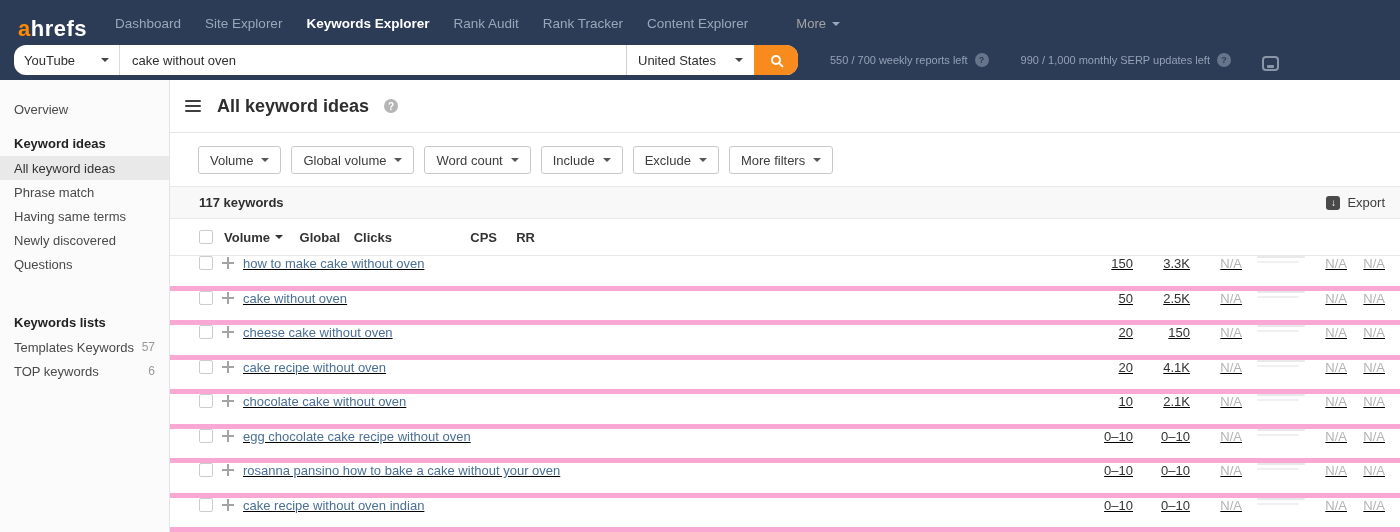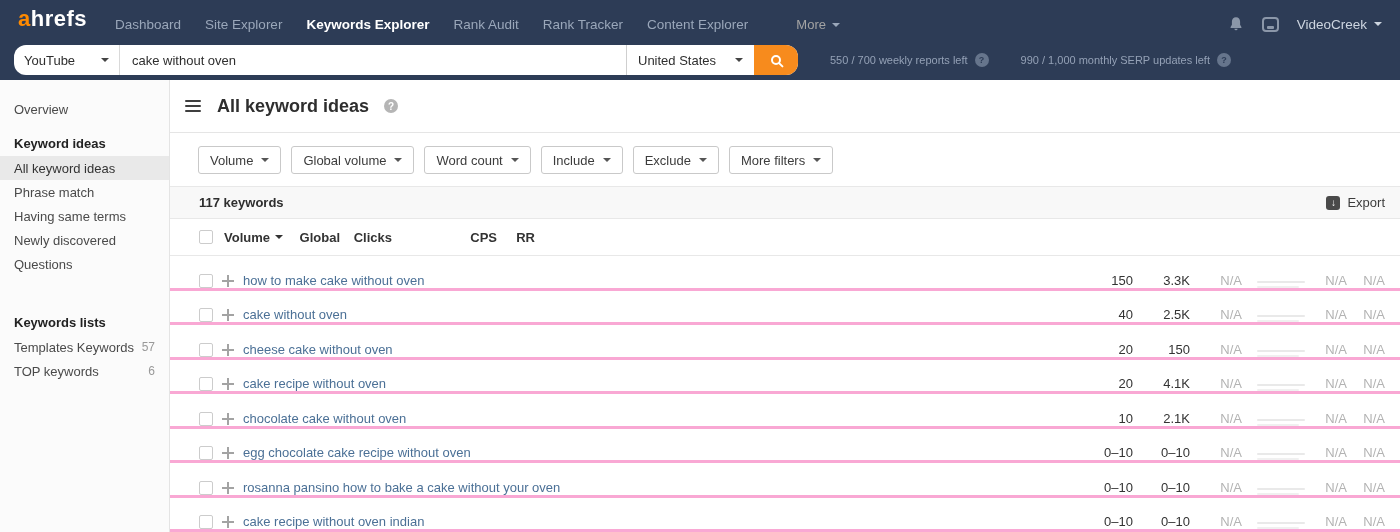--- a/index.html
+++ b/index.html
@@ -1,21 +1,21 @@
 <!DOCTYPE html>
 <html><head>
 <meta charset="utf-8">
 <style>
   * { margin:0; padding:0; box-sizing:border-box; }
   html,body { width:1400px; height:532px; overflow:hidden; background:#fff;
     font-family:"Liberation Sans","DejaVu Sans",sans-serif; }
   .page { width:1400px; height:532px; display:flex; flex-direction:column; overflow:hidden; }
 
   
-  .topnav { height:40px; background:#2d3c56; display:flex; align-items:flex-end; padding:8px 18px; flex:none; }
+  .topnav { height:40px; background:#2d3c56; display:flex; align-items:flex-start; padding:16px 18px; flex:none; }
   .logo { font-size:22px; font-weight:bold; color:#fff; letter-spacing:.5px; margin-right:28px; cursor:pointer; }
   .logo .accent { color:#ff8a00; }
   .nav-items { display:flex; align-items:center; gap:24px; }
   .nav-item { font-size:13.5px; color:#9aa7ba; cursor:pointer; white-space:nowrap; }
   .nav-item.is-active { color:#fff; font-weight:bold; }
   .nav-more { display:flex; align-items:center; gap:6px; font-size:13px; color:#a3a3a3; cursor:pointer; margin-left:24px; }
   .caret-down { width:0; height:0; border-left:4px solid transparent; border-right:4px solid transparent; border-top:4px solid #9aa7ba; display:inline-block; }
   .topnav-right { margin-left:auto; display:flex; align-items:center; gap:18px;margin-top:39px; }
   .icon-btn { display:flex; align-items:center; cursor:pointer; }
   .chat-box { width:17px; height:15px; border:2px solid #8b97a9; border-radius:4px; position:relative; }
@@ -63,21 +63,21 @@
   .filter-btn .caret-down { border-top-color:#555; }
 
   .count-bar { flex:none; height:33px; background:#f8f8f8; border-top:1px solid #e8e8e8; border-bottom:1px solid #e8e8e8; display:flex; align-items:center; justify-content:space-between; padding:0 15px 0 29px; }
   .count-label { font-size:13px; font-weight:bold; color:#2e2e2e; }
   .export-btn { display:flex; align-items:center; gap:7px; font-size:13px; color:#3c3c3c; cursor:pointer; }
   .export-icon { width:14px; height:14px; background:#4a4a4a; border-radius:3px; color:#fff; font-size:10px; line-height:14px; text-align:center; }
   .export-icon::after { content:'\2193'; }
 
   
   .thead { flex:none; height:37px; display:flex; align-items:center; font-size:13px; font-weight:bold; color:#2e2e2e; border-bottom:1px solid #e8e8e8; padding-right:15px; }
-  .trow { flex:none; height:34.5px; display:flex; align-items:flex-end; border-bottom:3px solid #f9a8d4; padding-right:15px; font-size:13px; }
+  .trow { flex:none; height:34.5px; display:flex; align-items:flex-start; border-bottom:5px solid #f9a8d4; padding-right:15px; font-size:13px;text-decoration:underline; }
   .cb { width:14px; height:14px; border:1px solid #ccc; border-radius:2px; background:#fff; margin-left:29px; flex:none; cursor:pointer; }
   .plus-icon { width:14px; height:14px; margin-left:8px; flex:none; position:relative; cursor:pointer; }
   .plus-icon::before, .plus-icon::after { content:''; position:absolute; background:#a3a3a3; }
   .plus-icon::before { left:6px; top:1px; width:2px; height:12px; }
   .plus-icon::after { left:1px; top:6px; width:12px; height:2px; }
   .kw-head { margin-left:15px; flex:1; }
   .kw-cell { margin-left:8px; flex:1; color:#4b7096; cursor:pointer; white-space:nowrap; overflow:hidden; }
   .col { flex:none; text-align:right; color:#333; }
   .col-vol { width:70px; } .col-glob { width:57px; } .col-clicks { width:52px; }
   .col-bar { width:63px; display:flex; flex-direction:column; align-items:flex-end; gap:3px; }
@@ -283,21 +283,21 @@
             <span class="mini-bar2"></span>
           </span>
           <span class="col col-cps na">N/A</span>
           <span class="col col-rr na">N/A</span>
         </div>
 
         <div class="trow">
           <span class="cb"></span>
           <span class="plus-icon"></span>
           <span class="kw-cell">cake without oven</span>
-          <span class="col col-vol">40</span>
+          <span class="col col-vol">50</span>
           <span class="col col-glob">2.5K</span>
           <span class="col col-clicks na">N/A</span>
           <span class="col col-bar">
             <span class="mini-bar1"></span>
             <span class="mini-bar2"></span>
           </span>
           <span class="col col-cps na">N/A</span>
           <span class="col col-rr na">N/A</span>
         </div>
 

